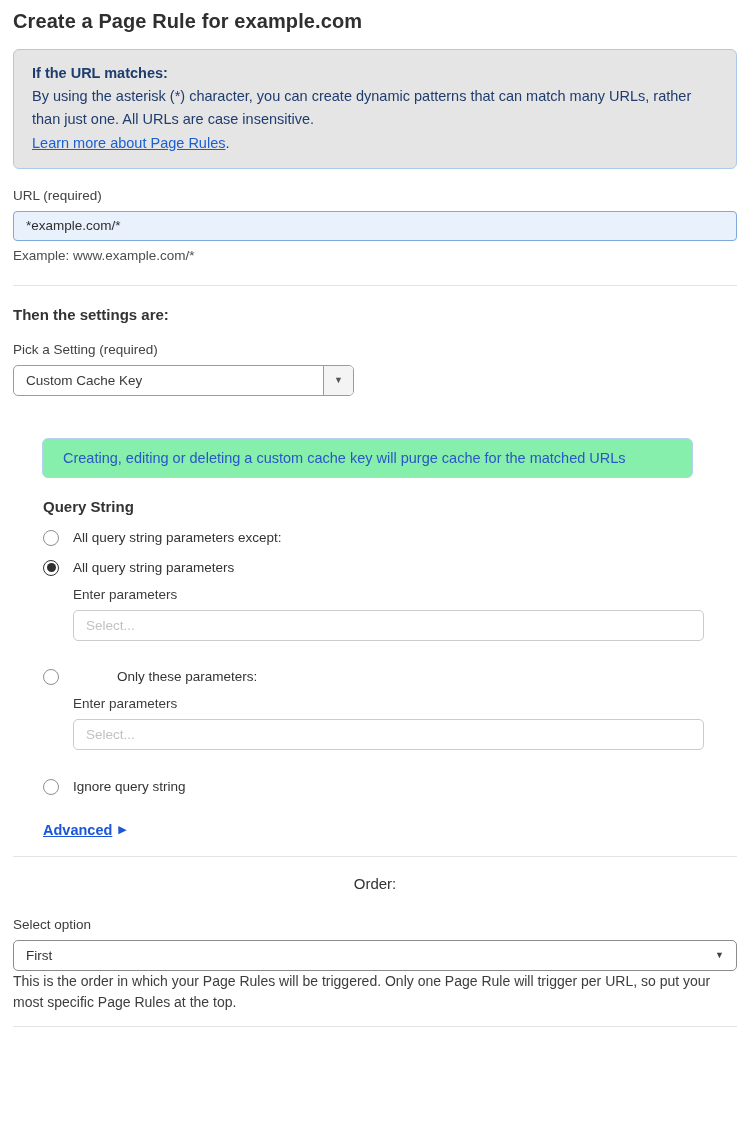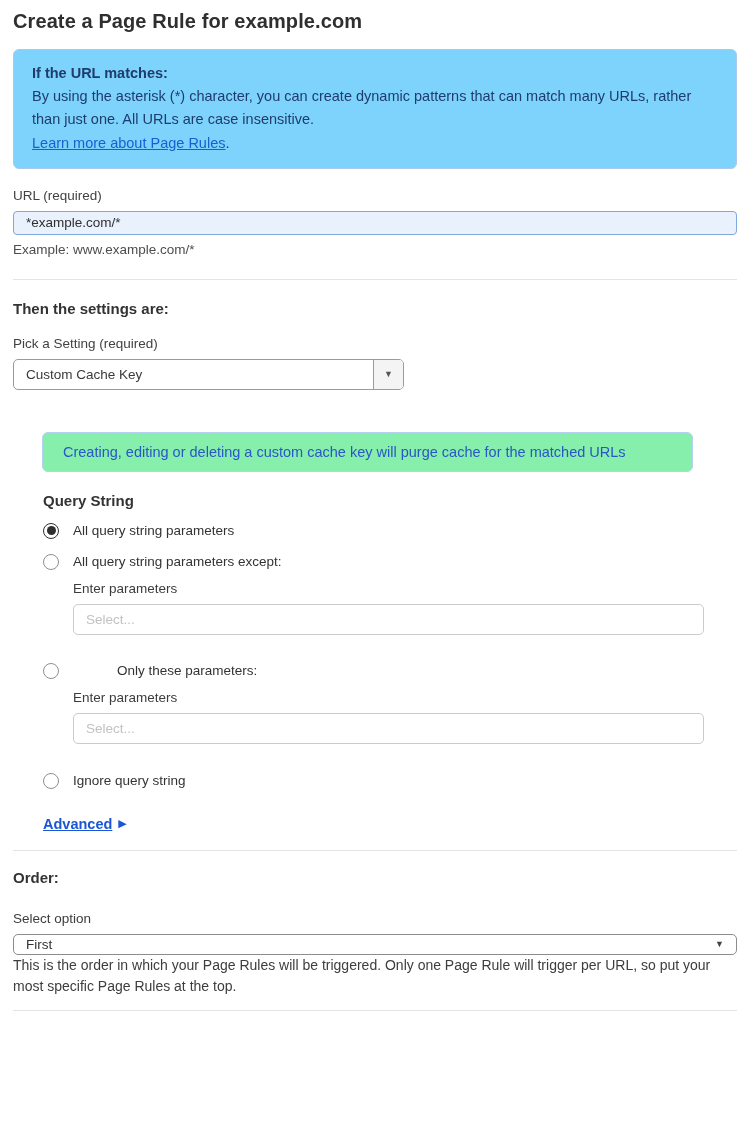--- a/index.html
+++ b/index.html
@@ -16,59 +16,59 @@
   .page-title {
     margin-top: 10px;
     font-size: 20px;
     font-weight: 700;
     color: #2f2f2f;
     letter-spacing: .1px;
   }
 
   .info-box {
     margin-top: 16px;
-    background: #7dd3fc;
+    background: #e5e5e5;
     border: 1px solid #abc9ec;
     border-radius: 6px;
     padding: 12px 18px 13px 18px;
     color: #1e3c6e;
     font-size: 14.5px;
     line-height: 1.6;
   }
   .info-box .info-heading { font-weight: 700; }
   .info-box a, .link-blue {
     color: #1a5fd0;
     text-decoration: underline;
     cursor: pointer;
   }
   .info-box .period { text-decoration: none; color: #1e3c6e; }
 
   .field-label { margin-top: 19px; font-size: 13.5px; color: #424242; }
 
   .url-input {
     margin-top: 8px;
     width: 100%;
-    height: 24px;
+    height: 30px;
     background: #e9f1fc;
     border: 1px solid #7fa9dd;
     border-radius: 4px;
     padding: 0 12px;
     font-size: 13.5px;
     color: #2f2f2f;
     font-family: inherit;
   }
   .example-text { margin-top: 7px; font-size: 13.5px; color: #4d4d4d; }
 
   .divider { border: none; border-top: 1px solid #e4e4e4; margin-top: 22px; }
 
   .section-heading { margin-top: 20px; font-size: 15px; font-weight: 700; color: #333; }
 
   .setting-select {
     margin-top: 8px;
-    width: 391px;
+    width: 341px;
     height: 31px;
     border: 1px solid #9b9b9b;
     border-radius: 5px;
     display: flex;
     align-items: stretch;
     background: #fff;
     cursor: pointer;
     overflow: hidden;
   }
   .setting-select .value {
@@ -159,27 +159,27 @@
     border: none;
     border-radius: 5px;
     padding: 9px 14px;
     font-size: 13.5px;
     color: #383838;
     font-family: inherit;
     cursor: pointer;
   }
 
   .divider-2 { border: none; border-top: 1px solid #e4e4e4; margin-top: 17px; }
-  .order-heading { margin-top: 18px; font-size: 15px; font-weight: 700; color: #333; }
+  .order-heading { margin-top: 18px; font-size: 15px; font-weight: 400; color: #333; text-align: center; }
   .order-label { margin-top: 25px; font-size: 13.5px; color: #3c3c3c; }
 
   .order-select {
     margin-top: 8px;
     width: 100%;
-    height: 21px;
+    height: 31px;
     border: 1px solid #8c8c8c;
     border-radius: 5px;
     background: #fff;
     display: flex;
     align-items: center;
     padding: 0 12px;
     font-size: 13.5px;
     color: #333;
     cursor: pointer;
     position: relative;
@@ -223,28 +223,28 @@
         <span>▼</span>
       </div>
   </div>
 
   <div class="notice-box">Creating, editing or deleting a custom cache key will purge cache for the matched URLs</div>
 
   <div class="qs-heading">Query String</div>
 
   <div class="qs-group">
 
+    <div class="radio-row" style="margin-top:15px;">
+      <span class="radio"></span>
+      <span class="radio-label">All query string parameters except:</span>
+    </div>
+
     <div class="radio-row" style="margin-top:14px;">
       <span class="radio checked"></span>
       <span class="radio-label">All query string parameters</span>
-    </div>
-
-    <div class="radio-row" style="margin-top:15px;">
-      <span class="radio"></span>
-      <span class="radio-label">All query string parameters except:</span>
     </div>
     <div class="sub-label">Enter parameters</div>
     <input class="param-input" type="text" placeholder="Select..." style="">
 
     <div class="radio-row" style="margin-top:28px;gap:44px;">
       <span class="radio"></span>
       <span class="radio-label">Only these parameters:</span>
     </div>
     <div class="sub-label">Enter parameters</div>
     <input class="param-input" type="text" placeholder="Select..." style="">

